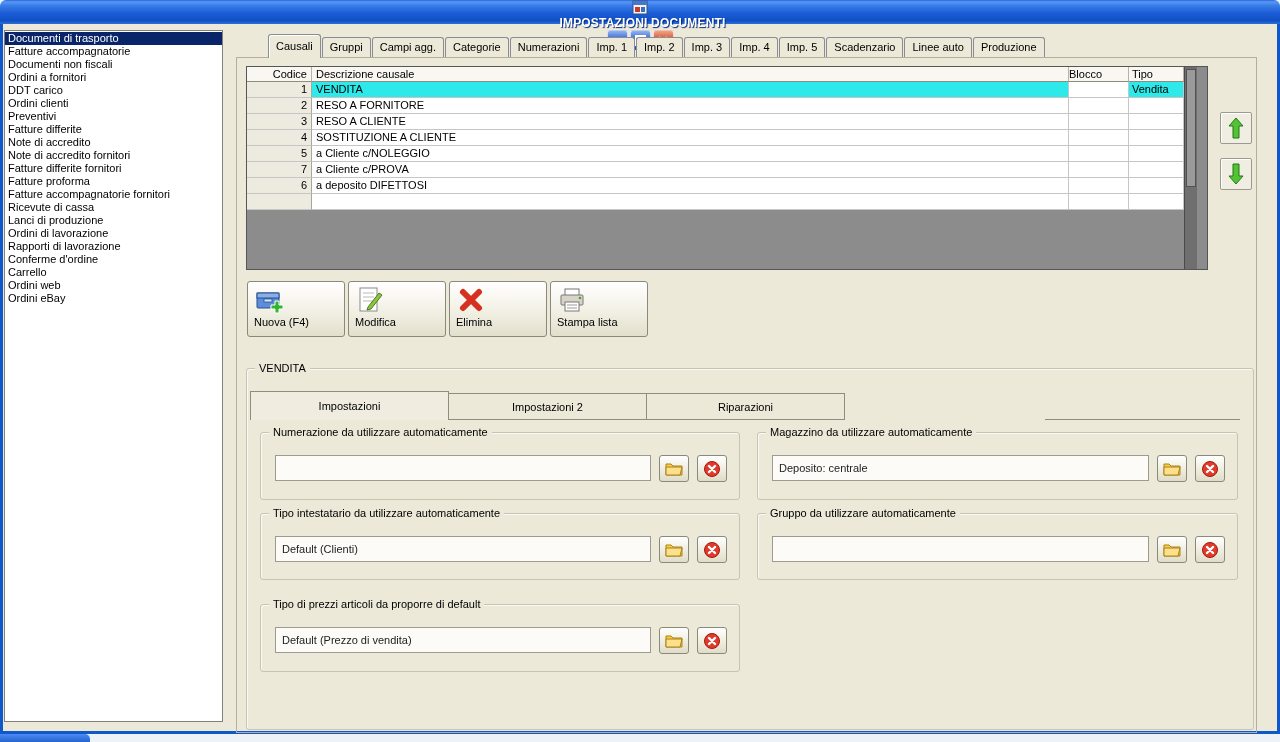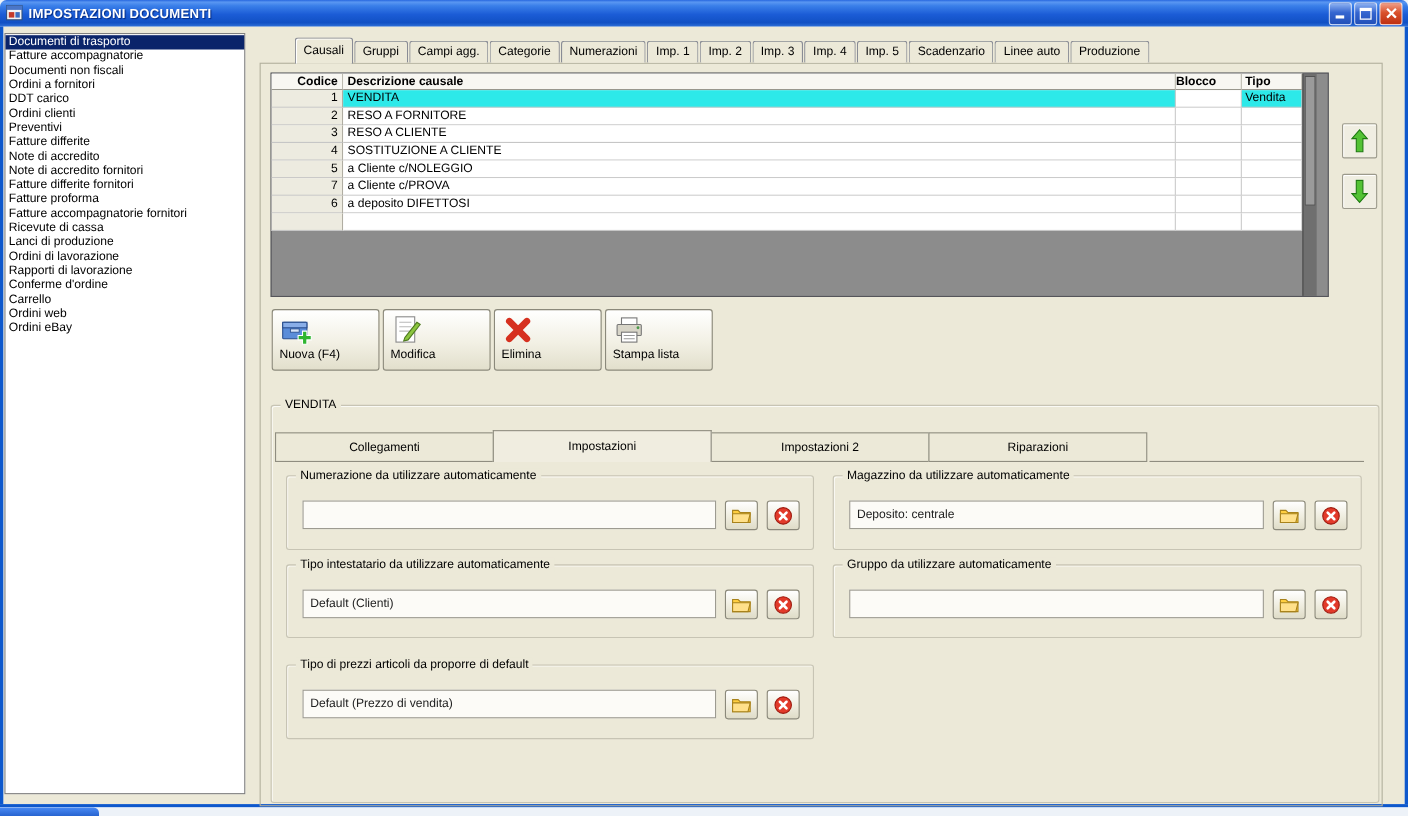--- a/index.html
+++ b/index.html
@@ -6,21 +6,21 @@
   html,body { margin:0; padding:0; }
   body {
     width:1280px; height:742px; position:relative; overflow:hidden;
     font-family:"Liberation Sans", sans-serif; font-size:11px; color:#000;
     background:#EEF3F8;
   }
   
   .titlebar {
     position:absolute; left:0; top:0; width:1280px; height:24px;
     background:linear-gradient(180deg,#2767DF 0%,#5A97F2 8%,#3A7FE9 22%,#1B5CD6 55%,#1150C4 86%,#2E6FD8 100%);
-    border-radius:6px 6px 0 0; display:flex; align-items:center; padding:0 5px;
+    border-radius:6px 6px 0 0; display:flex; align-items:center; padding:0 5px;flex-direction:column;
   }
   .title-text { color:#fff; font-weight:bold; font-size:12px; margin-left:5px; flex:1;
     text-shadow:1px 1px 1px #00277E; letter-spacing:.2px; }
   .win-buttons { display:flex; gap:2px; }
   .win-btn { width:21px; height:21px; border-radius:3px; border:1px solid rgba(255,255,255,.7);
     display:flex; align-items:center; justify-content:center; cursor:pointer; }
   .win-btn.min, .win-btn.max { background:linear-gradient(180deg,#8FB3F2,#3465D0 45%,#2250B8); }
   .win-btn.close { background:linear-gradient(180deg,#F0A089,#D9512C 45%,#BE3011); }
   .edge { position:absolute; background:#0E58CC; }
   .edge-left  { left:0; top:24px; width:3px; height:707px; }
@@ -42,21 +42,21 @@
   .tab.active { height:24px; line-height:23px; margin-bottom:0; position:relative; z-index:6;
     box-shadow:inset 1px 1px 0 #fff; }
   .tabpage { position:absolute; left:236px; top:57px; width:1021px; height:676px;
     border:1px solid #B2AF9D; }
 
   
   .grid-panel { position:absolute; left:246px; top:66px; width:962px; height:204px;
     background:#8C8C8C; border:1px solid #55555A; }
   .grid-table { position:absolute; left:0; top:0; width:937px; background:#fff; }
   .g-row { display:flex; height:16px; cursor:default; }
-  .g-row.g-head { height:15px;font-weight:bold; }
+  .g-row.g-head { height:15px; }
   .g-cell { border-right:1px solid #C6C6C6; border-bottom:1px solid #C6C6C6; background:#fff;
     height:100%; line-height:15px; overflow:hidden; white-space:nowrap; }
   .g-head .g-cell { background:#F8F7F2; border-right:1px solid #B5B3A8; border-bottom:1px solid #8E8C82; line-height:14px; }
   .c-codice { width:65px; text-align:right; padding-right:4px; background:#EDEBE0; border-right:1px solid #A9A79C; }
   .g-head .c-codice { background:#F8F7F2; }
   .c-desc { width:757px; padding-left:4px; }
   .c-blocco { width:60px; }
   .c-tipo { width:55px; padding-left:3px; }
   .g-row.selected .c-desc, .g-row.selected .c-tipo { background:#2DE9E9; }
   .grid-scroll { position:absolute; left:937px; top:0; width:13px; height:202px;
@@ -299,21 +299,20 @@
   </svg>
   <span class="lbl">Stampa lista</span>
 </button>
 
 <div class="gbox" id="detail-box">
   <span class="gbox-label">VENDITA</span>
 </div>
 
 <div class="inner-line"></div>
 <div class="inner-tabs">
-  <span class="itab">Collegamenti</span>
   <span class="itab active">Impostazioni</span>
   <span class="itab">Impostazioni 2</span>
   <span class="itab">Riparazioni</span>
 </div>
 
 <div class="gbox fgroup" id="gb-numerazione">
   <span class="gbox-label">Numerazione da utilizzare automaticamente</span>
   <div class="field-row">
     <input class="text-field" value="" style="">
     <button class="mini-btn">

